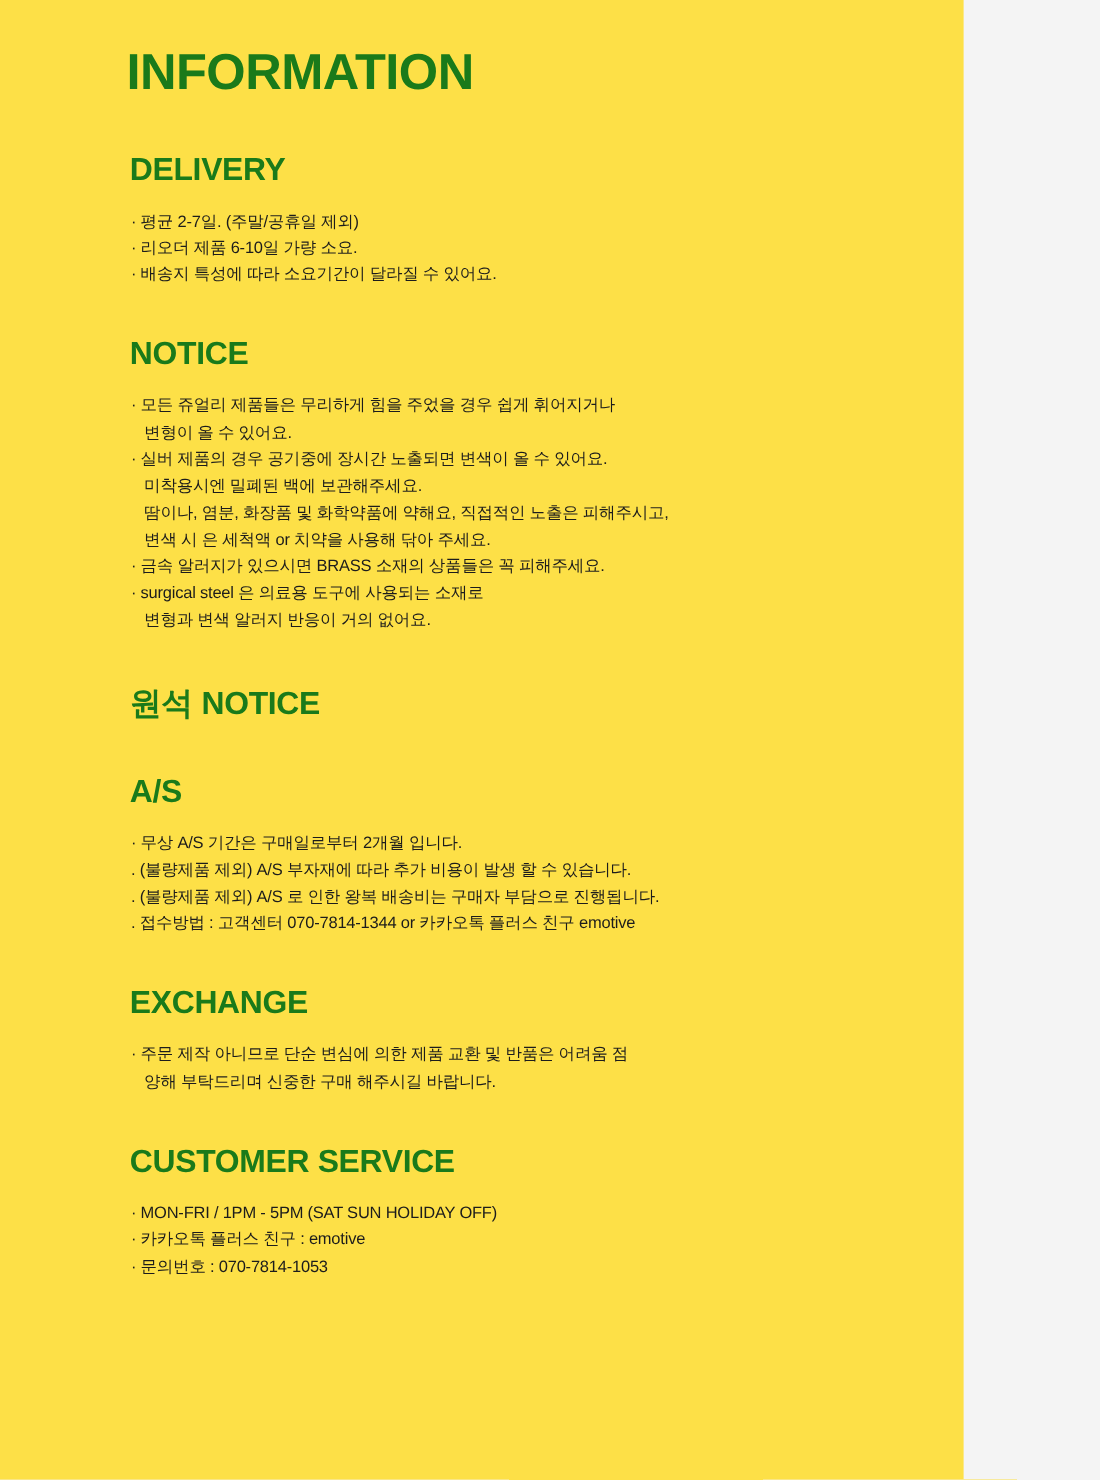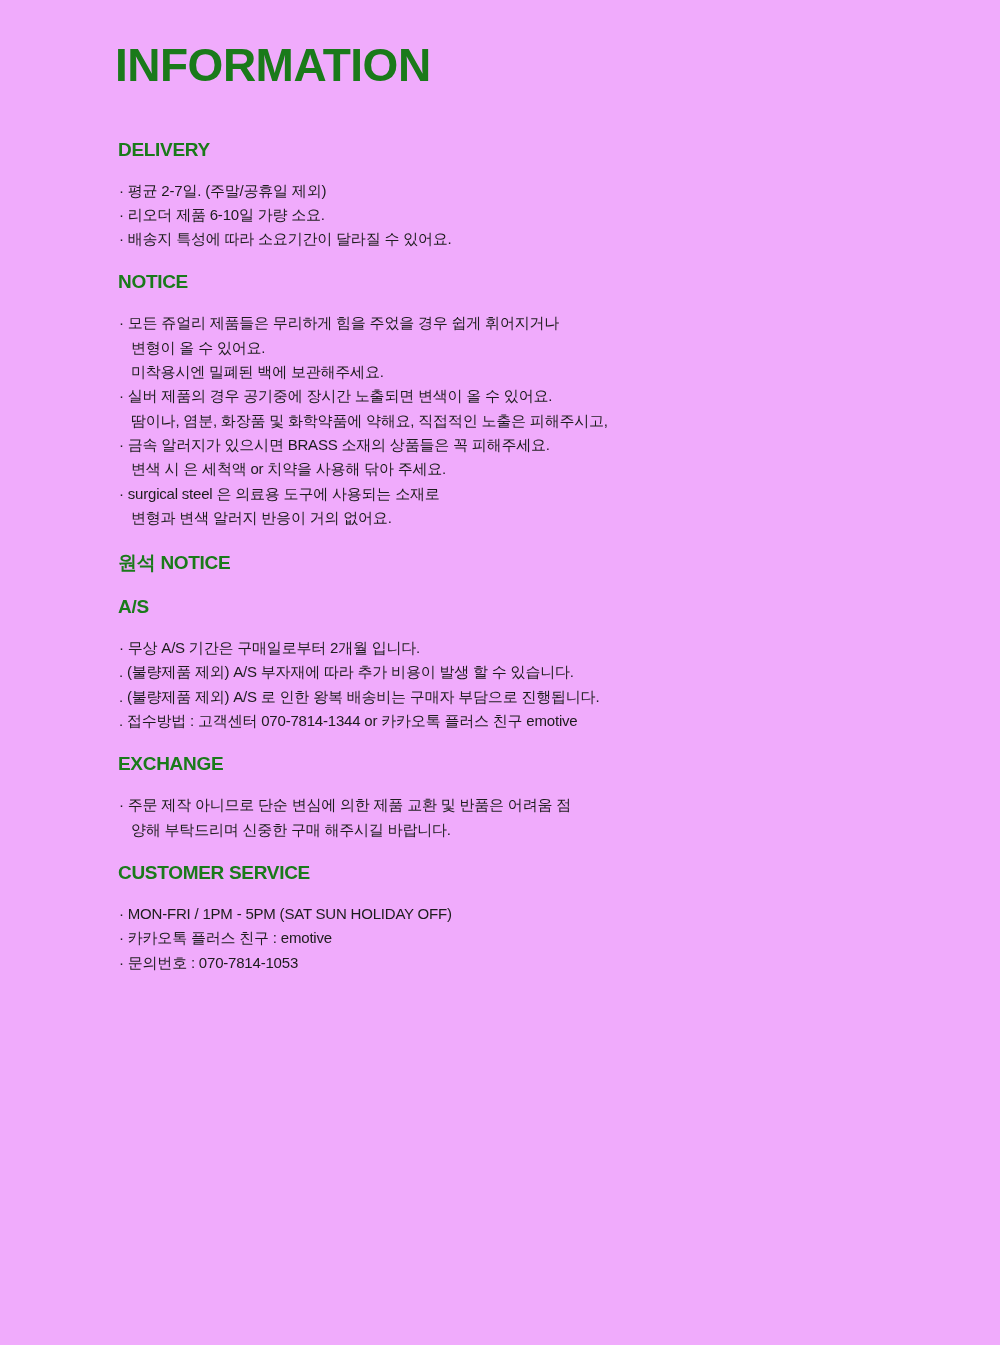--- a/index.html
+++ b/index.html
@@ -7,45 +7,45 @@
   body {
     width: 1000px;
     height: 1345px;
     background: #f4f4f4;
     font-family: "Liberation Sans", sans-serif;
     color: #1b1b1b;
     overflow: hidden;
   }
   .page {
     position: relative;
-    width: 1000px;
+    width: 876px;
     height: 1345px;
-    background: #f0abfc;
+    background: #fde047;
     padding: 0;
   }
   .content {
     padding: 40px 110px 0 115px;
   }
   .doc-title {
     font-size: 46px;
     font-weight: bold;
     color: #1a7a1a;
     letter-spacing: -0.5px;
     margin: 0 0 48px 0;
     line-height: 1.1;
   }
   .section { margin: 0 0 6px 0; }
   .section-heading {
-    font-size: 19px;
+    font-size: 29px;
     font-weight: bold;
     color: #1a7a1a;
     margin: 0 0 18px 3px;
     letter-spacing: -0.3px;
   }
-  .section + .section { margin-top: 20px; }
+  .section + .section { margin-top: 44px; }
   .lines {
     margin: 0 0 0 4px;
   }
   .line {
     font-size: 15px;
     line-height: 1.62;
     color: #1c1c1c;
     letter-spacing: -0.2px;
     white-space: pre-wrap;
   }
@@ -66,25 +66,25 @@
             <div class="line">· 평균 2-7일. (주말/공휴일 제외)</div>
             <div class="line">· 리오더 제품 6-10일 가량 소요.</div>
             <div class="line">· 배송지 특성에 따라 소요기간이 달라질 수 있어요.</div>
           </div>
         </div>
         <div class="section">
           <div class="section-heading">NOTICE</div>
           <div class="lines">
             <div class="line">· 모든 쥬얼리 제품들은 무리하게 힘을 주었을 경우 쉽게 휘어지거나</div>
             <div class="line indent">변형이 올 수 있어요.</div>
+            <div class="line">· 실버 제품의 경우 공기중에 장시간 노출되면 변색이 올 수 있어요.</div>
             <div class="line indent">미착용시엔 밀폐된 백에 보관해주세요.</div>
-            <div class="line">· 실버 제품의 경우 공기중에 장시간 노출되면 변색이 올 수 있어요.</div>
             <div class="line indent">땀이나, 염분, 화장품 및 화학약품에 약해요, 직접적인 노출은 피해주시고,</div>
+            <div class="line indent">변색 시 은 세척액 or 치약을 사용해 닦아 주세요.</div>
             <div class="line">· 금속 알러지가 있으시면 BRASS 소재의 상품들은 꼭 피해주세요.</div>
-            <div class="line indent">변색 시 은 세척액 or 치약을 사용해 닦아 주세요.</div>
             <div class="line">· surgical steel 은 의료용 도구에 사용되는 소재로</div>
             <div class="line indent">변형과 변색 알러지 반응이 거의 없어요.</div>
           </div>
         </div>
         <div class="section">
           <div class="section-heading">원석 NOTICE</div>
         </div>
         <div class="section">
           <div class="section-heading">A/S</div>
           <div class="lines">

